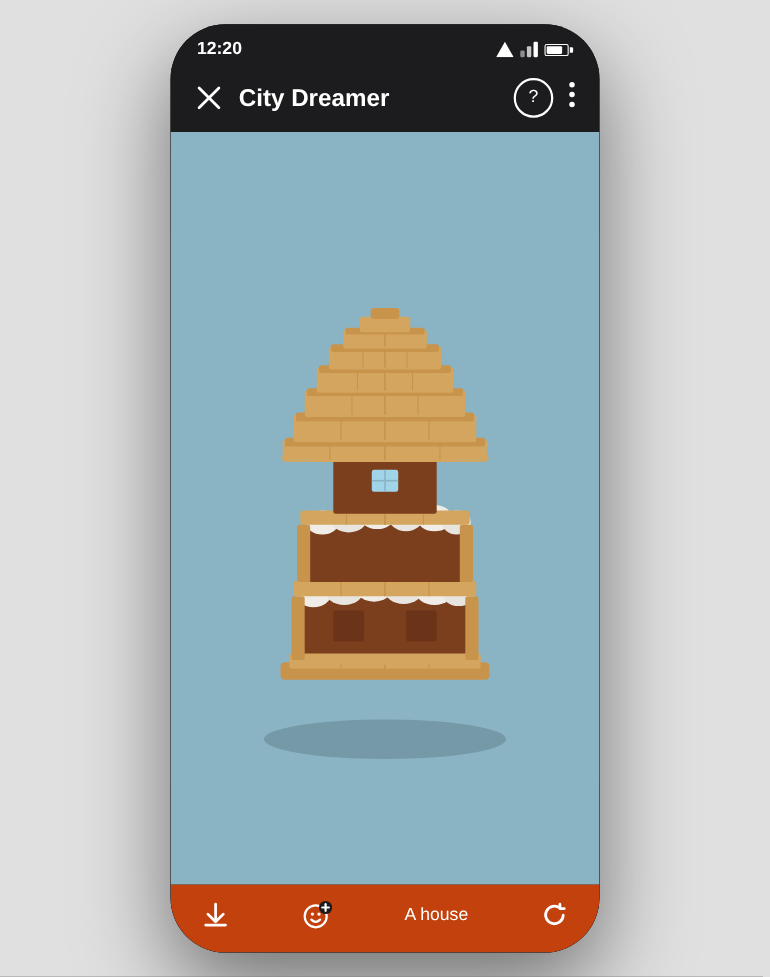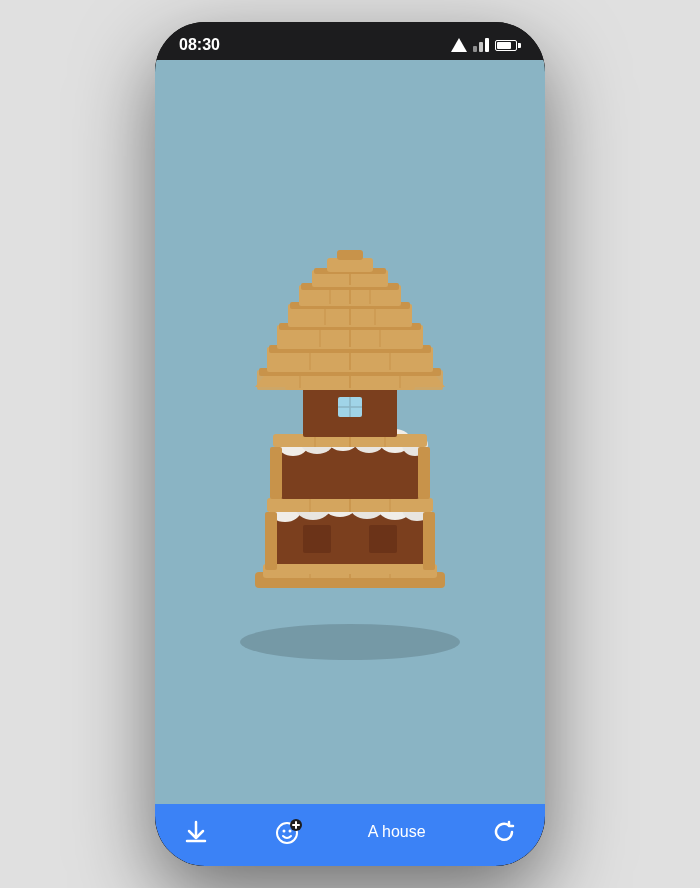--- a/index.html
+++ b/index.html
@@ -132,21 +132,21 @@
     }
 
     
     .smores-house {
       width: 100%;
       height: 100%;
     }
 
     
     .bottom-bar {
-      background: #3b82f6;
+      background: #c2410c;
       padding: 14px 28px 20px 28px;
       display: flex;
       align-items: center;
       justify-content: space-between;
       flex-shrink: 0;
       text-align: right;
     }
 
     .bottom-action {
       color: white;
@@ -206,21 +206,21 @@
     .wifi-bars span:nth-child(2) { width: 4px; height: 10px; opacity: 0.75; }
     .wifi-bars span:nth-child(3) { width: 4px; height: 14px; }
   </style>
 </head>
 <body>
 
 <div class="phone-frame">
   <div class="phone-screen">
 
     <div class="status-bar">
-      <span class="status-time">08:30</span>
+      <span class="status-time">12:20</span>
       <div class="status-icons">
 
         <svg width="16" height="14" viewBox="0 0 16 14">
           <polygon points="8,0 16,14 0,14" fill="white"></polygon>
         </svg>
 
         <div class="wifi-bars">
           <span></span>
           <span></span>
           <span></span>
@@ -228,20 +228,39 @@
 
         <div class="battery">
           <div class="battery-body">
             <div class="battery-fill"></div>
           </div>
           <div class="battery-tip"></div>
         </div>
       </div>
     </div>
 
+    <div class="top-nav">
+      <span class="close-btn">
+        <svg width="22" height="22" viewBox="0 0 22 22" fill="none">
+          <line x1="2" y1="2" x2="20" y2="20" stroke="white" stroke-width="2.5" stroke-linecap="round"></line>
+          <line x1="20" y1="2" x2="2" y2="20" stroke="white" stroke-width="2.5" stroke-linecap="round"></line>
+        </svg>
+      </span>
+      <span class="nav-title">City Dreamer</span>
+      <div class="nav-help">
+        <span>?</span>
+      </div>
+      <div class="nav-more">
+        <svg width="6" height="24" viewBox="0 0 6 24" fill="white">
+          <circle cx="3" cy="3" r="2.5"></circle>
+          <circle cx="3" cy="12" r="2.5"></circle>
+          <circle cx="3" cy="21" r="2.5"></circle>
+        </svg>
+      </div>
+    </div>
 
 
     <div class="image-area">
 
       <svg viewBox="0 0 390 500" width="390" height="500" class="smores-house">
 
         <rect width="390" height="500" fill="#8ab4c4"></rect>
 
         <ellipse cx="195" cy="460" rx="110" ry="18" fill="rgba(0,0,0,0.15)"></ellipse>
 

